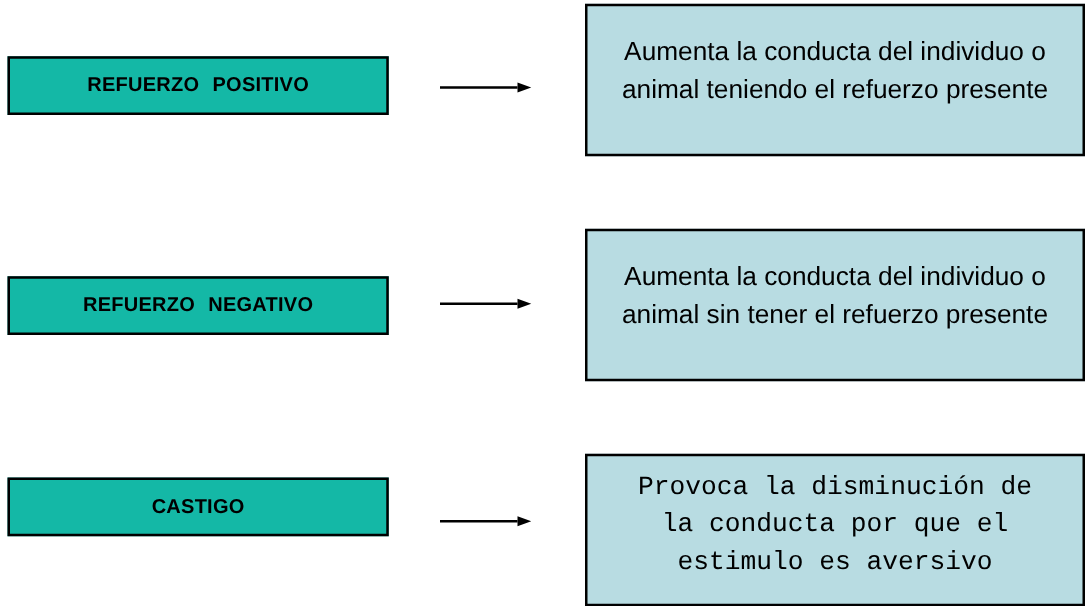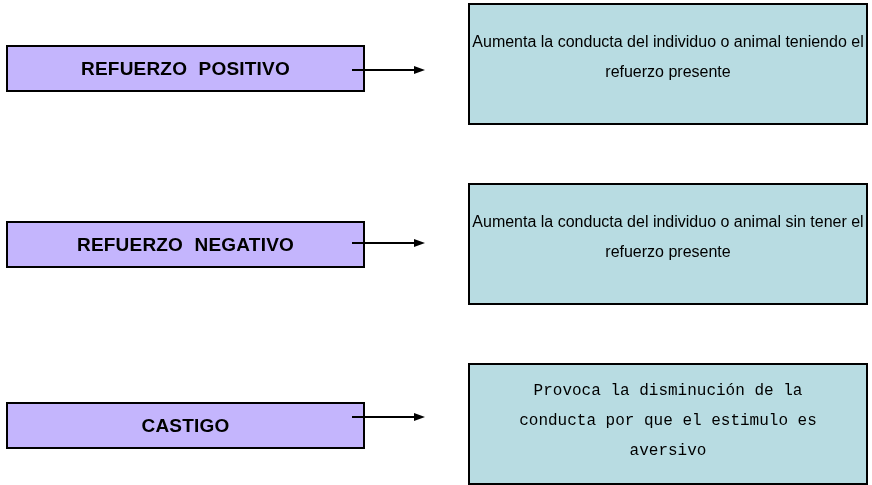--- a/index.html
+++ b/index.html
@@ -12,47 +12,47 @@
     width: 872px;
     height: 485px;
     background: #ffffff;
     overflow: hidden;
     font-family: "Liberation Sans", sans-serif;
     color: #000000;
   }
   .label-box {
     position: absolute;
     left: 6px;
-    width: 359px;
+    width: 305px;
     height: 47px;
     box-sizing: border-box;
-    background: #c4b5fd;
+    background: #14b8a6;
     border: 2px solid #000000;
     display: flex;
     align-items: center;
     justify-content: center;
     font-weight: bold;
-    font-size: 19px;
+    font-size: 16px;
     letter-spacing: 0.2px;
     word-spacing: 6px;
     text-align: center;
   }
   .desc-box {
     position: absolute;
     left: 468px;
     width: 400px;
     height: 122px;
     box-sizing: border-box;
     background: #b8dce2;
     border: 2px solid #000000;
     display: flex;
     align-items: center;
     justify-content: center;
     text-align: center;
-    font-size: 16px;
+    font-size: 21px;
     line-height: 30px;
     padding: 0 2px 14px 2px;
   }
   .arrow {
     position: absolute;
     left: 352px;
     width: 62px;
     height: 0;
     border-top: 2px solid #000000;
   }
@@ -69,21 +69,21 @@
   }
   
   .r0 .label-box { top: 45px; }
   .r0 .desc-box  { top: 3px; }
   .r0 .arrow     { top: 69px; }
 
   .r1 .label-box { top: 221px; text-align: right; }
   .r1 .desc-box  { top: 183px; }
   .r1 .arrow     { top: 242px; }
 
-  .r2 .label-box { top: 402px; }
+  .r2 .label-box { top: 382px; }
   .r2 .desc-box  { top: 363px; padding: 0 34px 6px 34px; font-family: Liberation Mono, monospace; }
   .r2 .arrow     { top: 416px; }
 </style>
 </head>
 <body>
 
 <div class="canvas">
 
   <div class="row r0">
     <div class="label-box">REFUERZO POSITIVO</div>

